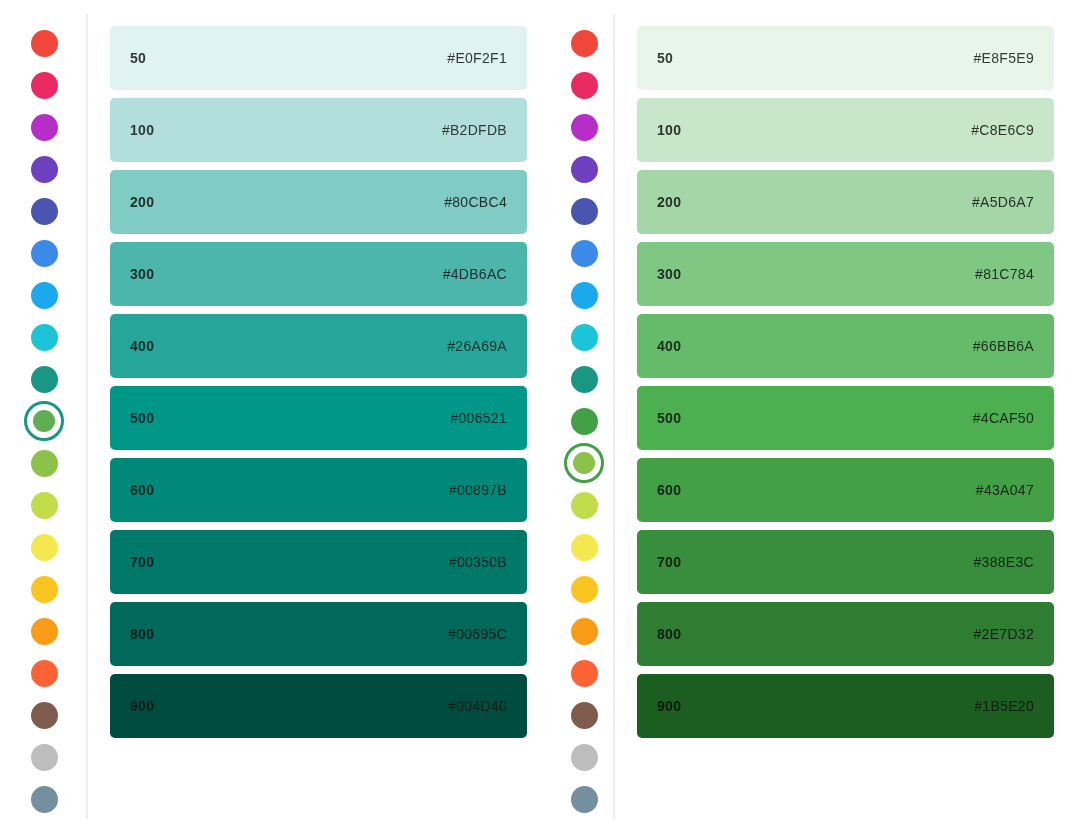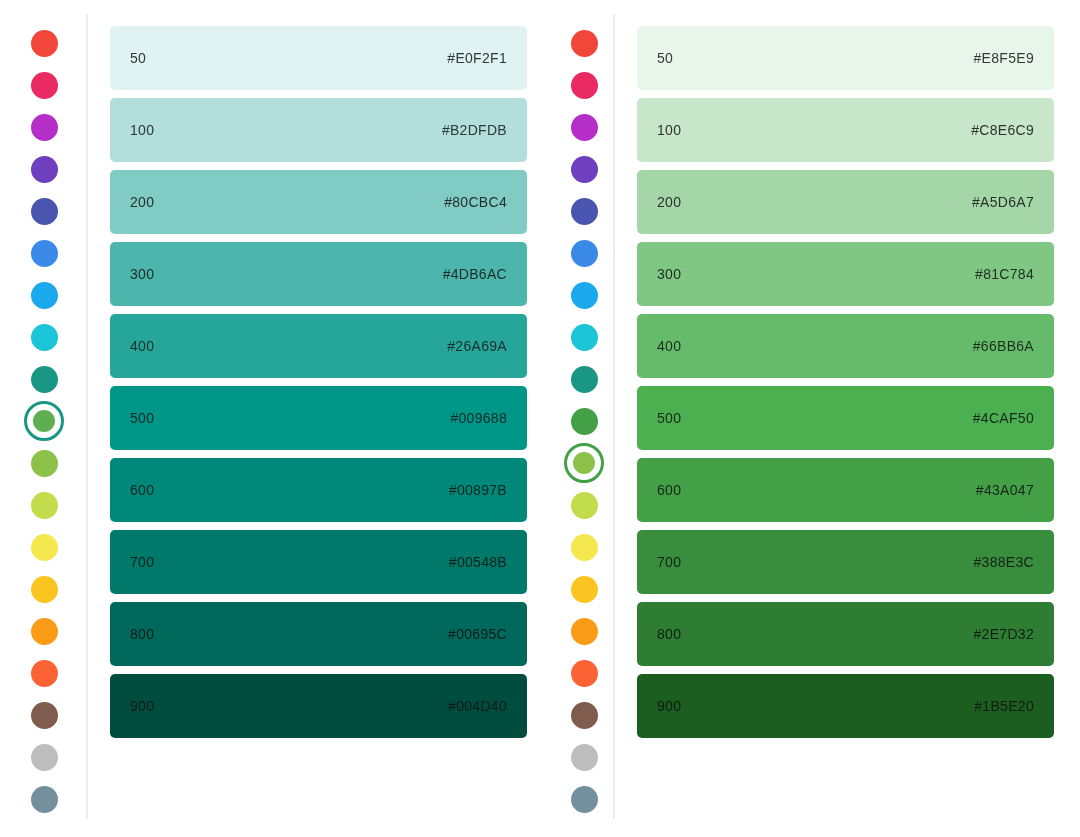--- a/index.html
+++ b/index.html
@@ -106,21 +106,21 @@
     height: 64px;
     border-radius: 5px;
     display: flex;
     align-items: center;
     justify-content: space-between;
     padding: 0 20px;
     box-sizing: border-box;
     font-size: 14px;
     letter-spacing: 0.3px;
   }
-  .swatch-level { font-weight: 400; text-align: right; }
+  .swatch-level { font-weight: 700; text-align: right; }
   .swatch-hex  { font-weight: 400; text-align: center; }
 </style>
 </head>
 <body>
 
 <div class="app">
 
   <div class="rail">
     <div class="rail-dots">
         <div class="dot-slot">
@@ -202,29 +202,29 @@
         <div class="swatch" style="background: rgb(77, 182, 172); color: rgb(29, 44, 42);">
           <span class="swatch-level">300</span>
           <span class="swatch-hex">#4DB6AC</span>
         </div>
         <div class="swatch" style="background: rgb(38, 166, 154); color: rgb(23, 48, 44);">
           <span class="swatch-level">400</span>
           <span class="swatch-hex">#26A69A</span>
         </div>
         <div class="swatch" style="background: rgb(0, 150, 136); color: rgb(14, 43, 39);">
           <span class="swatch-level">500</span>
-          <span class="swatch-hex">#009688</span>
+          <span class="swatch-hex">#006521</span>
         </div>
         <div class="swatch" style="background: rgb(0, 137, 123); color: rgb(12, 38, 34);">
           <span class="swatch-level">600</span>
           <span class="swatch-hex">#00897B</span>
         </div>
         <div class="swatch" style="background: rgb(0, 121, 107); color: rgb(10, 33, 30);">
           <span class="swatch-level">700</span>
-          <span class="swatch-hex">#00548B</span>
+          <span class="swatch-hex">#00350B</span>
         </div>
         <div class="swatch" style="background: rgb(0, 105, 92); color: rgb(10, 30, 27);">
           <span class="swatch-level">800</span>
           <span class="swatch-hex">#00695C</span>
         </div>
         <div class="swatch" style="background: rgb(0, 77, 64); color: rgb(11, 28, 24);">
           <span class="swatch-level">900</span>
           <span class="swatch-hex">#004D40</span>
         </div>
       </div>

